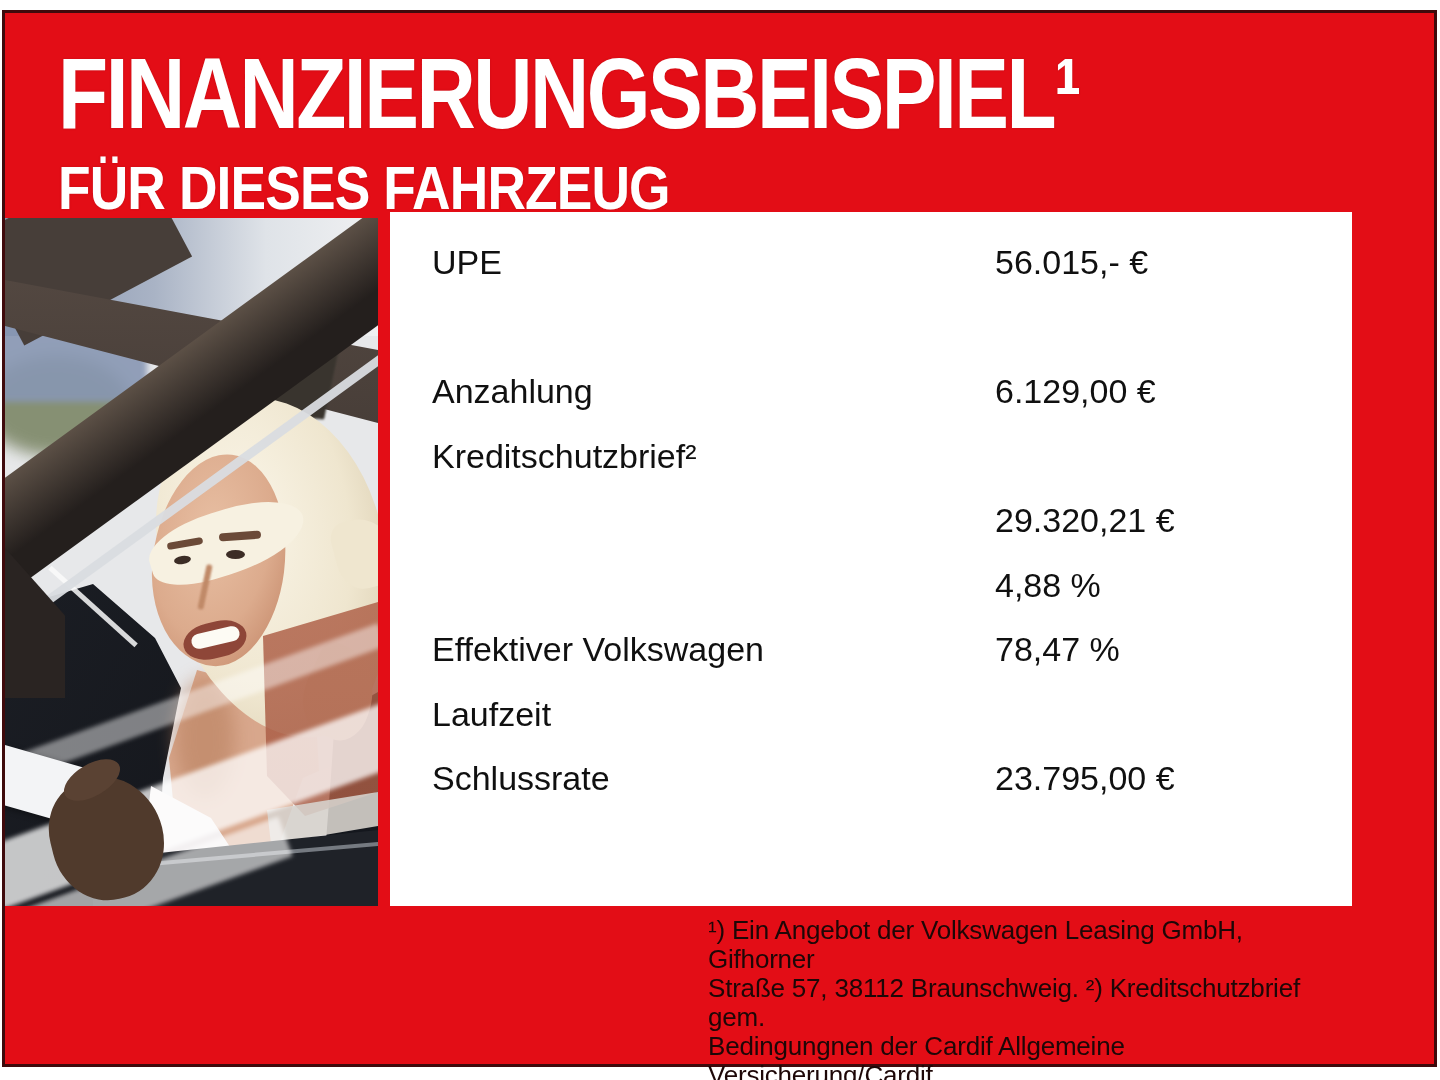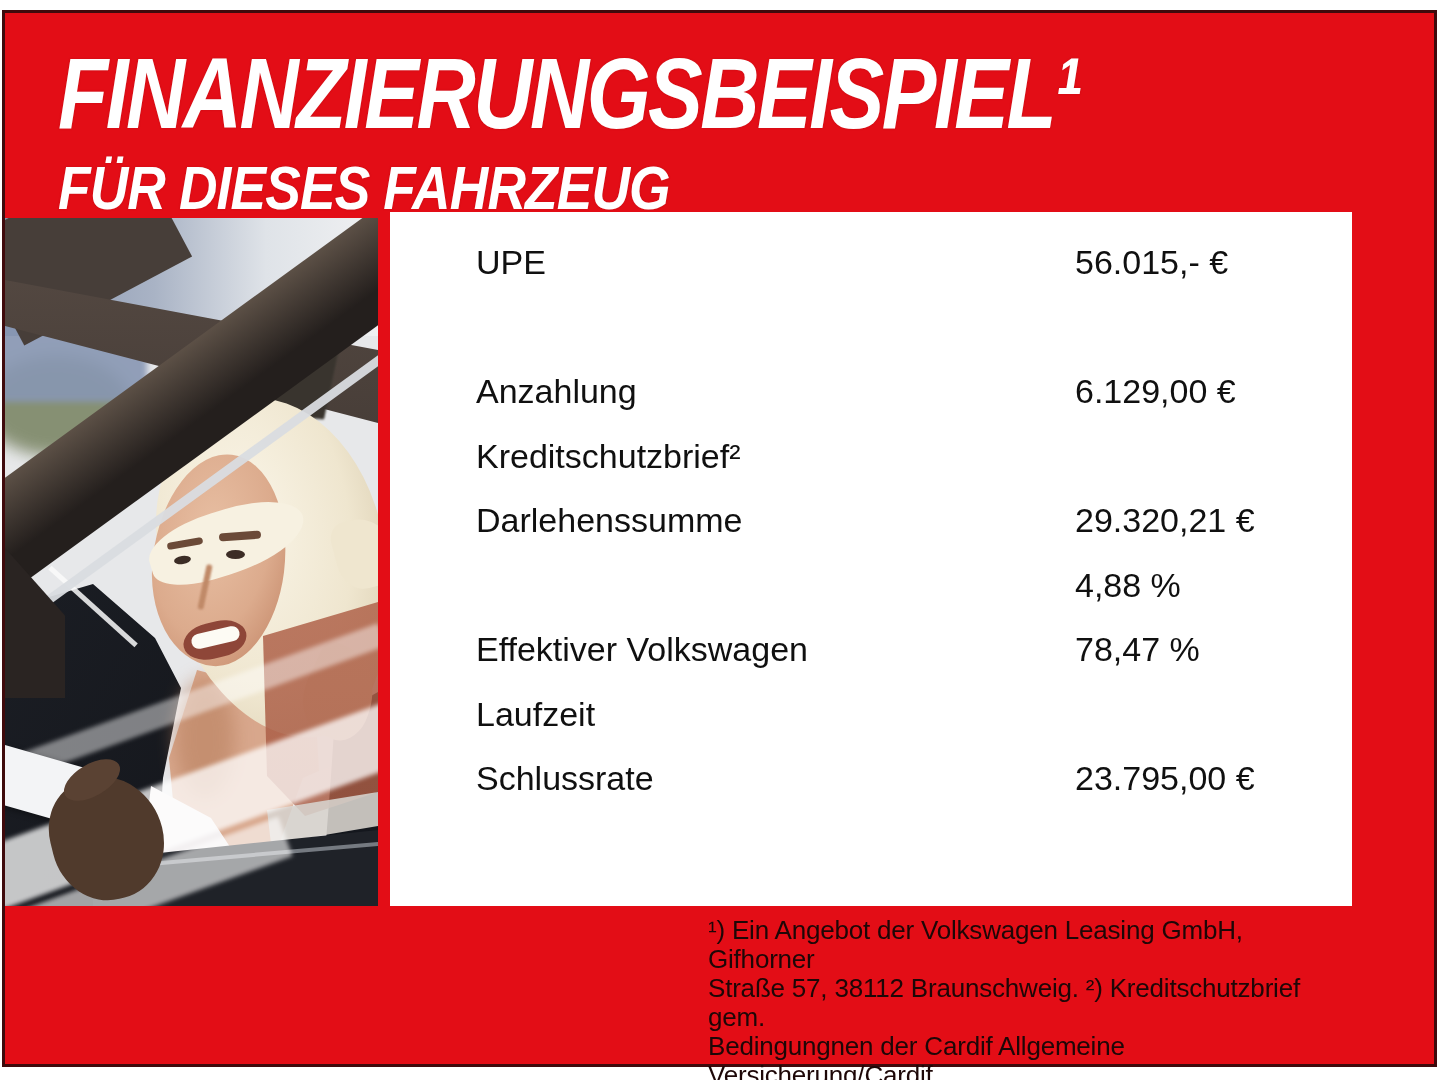--- a/index.html
+++ b/index.html
@@ -3,36 +3,36 @@
 <meta charset="utf-8">
 <style>
   * { margin:0; padding:0; box-sizing:border-box; }
   html,body { width:1440px; height:1080px; background:#ffffff; overflow:hidden;
               font-family:"Liberation Sans", sans-serif; }
 
   .card { position:absolute; left:2px; top:10px; width:1435px; height:1057px;
           background:#e30d16; border:3px solid #3f0a0c; }
 
   
-  .hdr { position:absolute; left:53px; top:28px; color:#ffffff;font-style:italic; }
+  .hdr { position:absolute; left:53px; top:28px; color:#ffffff; }
   .hdr-title { font-size:100px; font-weight:700; letter-spacing:-3px; white-space:nowrap;
                transform:scaleX(.82); transform-origin:left top; line-height:1.05;
                text-shadow:0 0 2px rgba(120,20,20,.35); }
   .hdr-sub   { font-size:62px; font-weight:700; letter-spacing:-1px; white-space:nowrap;
                transform:scaleX(.86); transform-origin:left top; margin-top:6px;
                text-shadow:0 0 2px rgba(120,20,20,.35); }
 
   
   .panel { position:absolute; left:385px; top:199px; width:962px; height:694px;
-           background:#ffffff; padding-top:18px;padding-left:44px; }
+           background:#ffffff; padding-top:18px; }
   .row   { position:relative; height:64.5px; }
   .row .lbl { position:absolute; left:42px; top:50%; transform:translateY(-50%);
               font-size:34px; color:#101010; white-space:nowrap; }
   .row .val { position:absolute; left:605px; top:50%; transform:translateY(-50%);
-              font-size:34px; color:#101010; white-space:nowrap;margin-left:36px; }
+              font-size:34px; color:#101010; white-space:nowrap; }
   .row.total { height:72px; }
   .row.total .lbl, .row.total .val {
               font-size:43px; font-weight:700; letter-spacing:-1px; color:#0a0a0a;
               -webkit-text-stroke:1.4px #0a0a0a; }
   .row.total .lbl { transform:translateY(-50%) scaleX(.95); transform-origin:left center; }
 
   
   .footnote { position:absolute; left:703px; top:903px; width:645px;
               font-size:26px; line-height:29px; color:#1d0707; letter-spacing:-.2px; }
 
@@ -183,21 +183,20 @@
     </div>
     <div class="row">
       <span class="lbl">Anzahlung</span>
       <span class="val">6.129,00 €</span>
     </div>
     <div class="row">
       <span class="lbl">Kreditschutzbrief²</span>
       <span class="val"></span>
     </div>
     <div class="row">
-      <span class="lbl">Darlehenssumme</span>
       <span class="val">29.320,21 €</span>
     </div>
     <div class="row">
       <span class="val">4,88 %</span>
     </div>
     <div class="row">
       <span class="lbl">Effektiver Volkswagen</span>
       <span class="val">78,47 %</span>
     </div>
     <div class="row">

